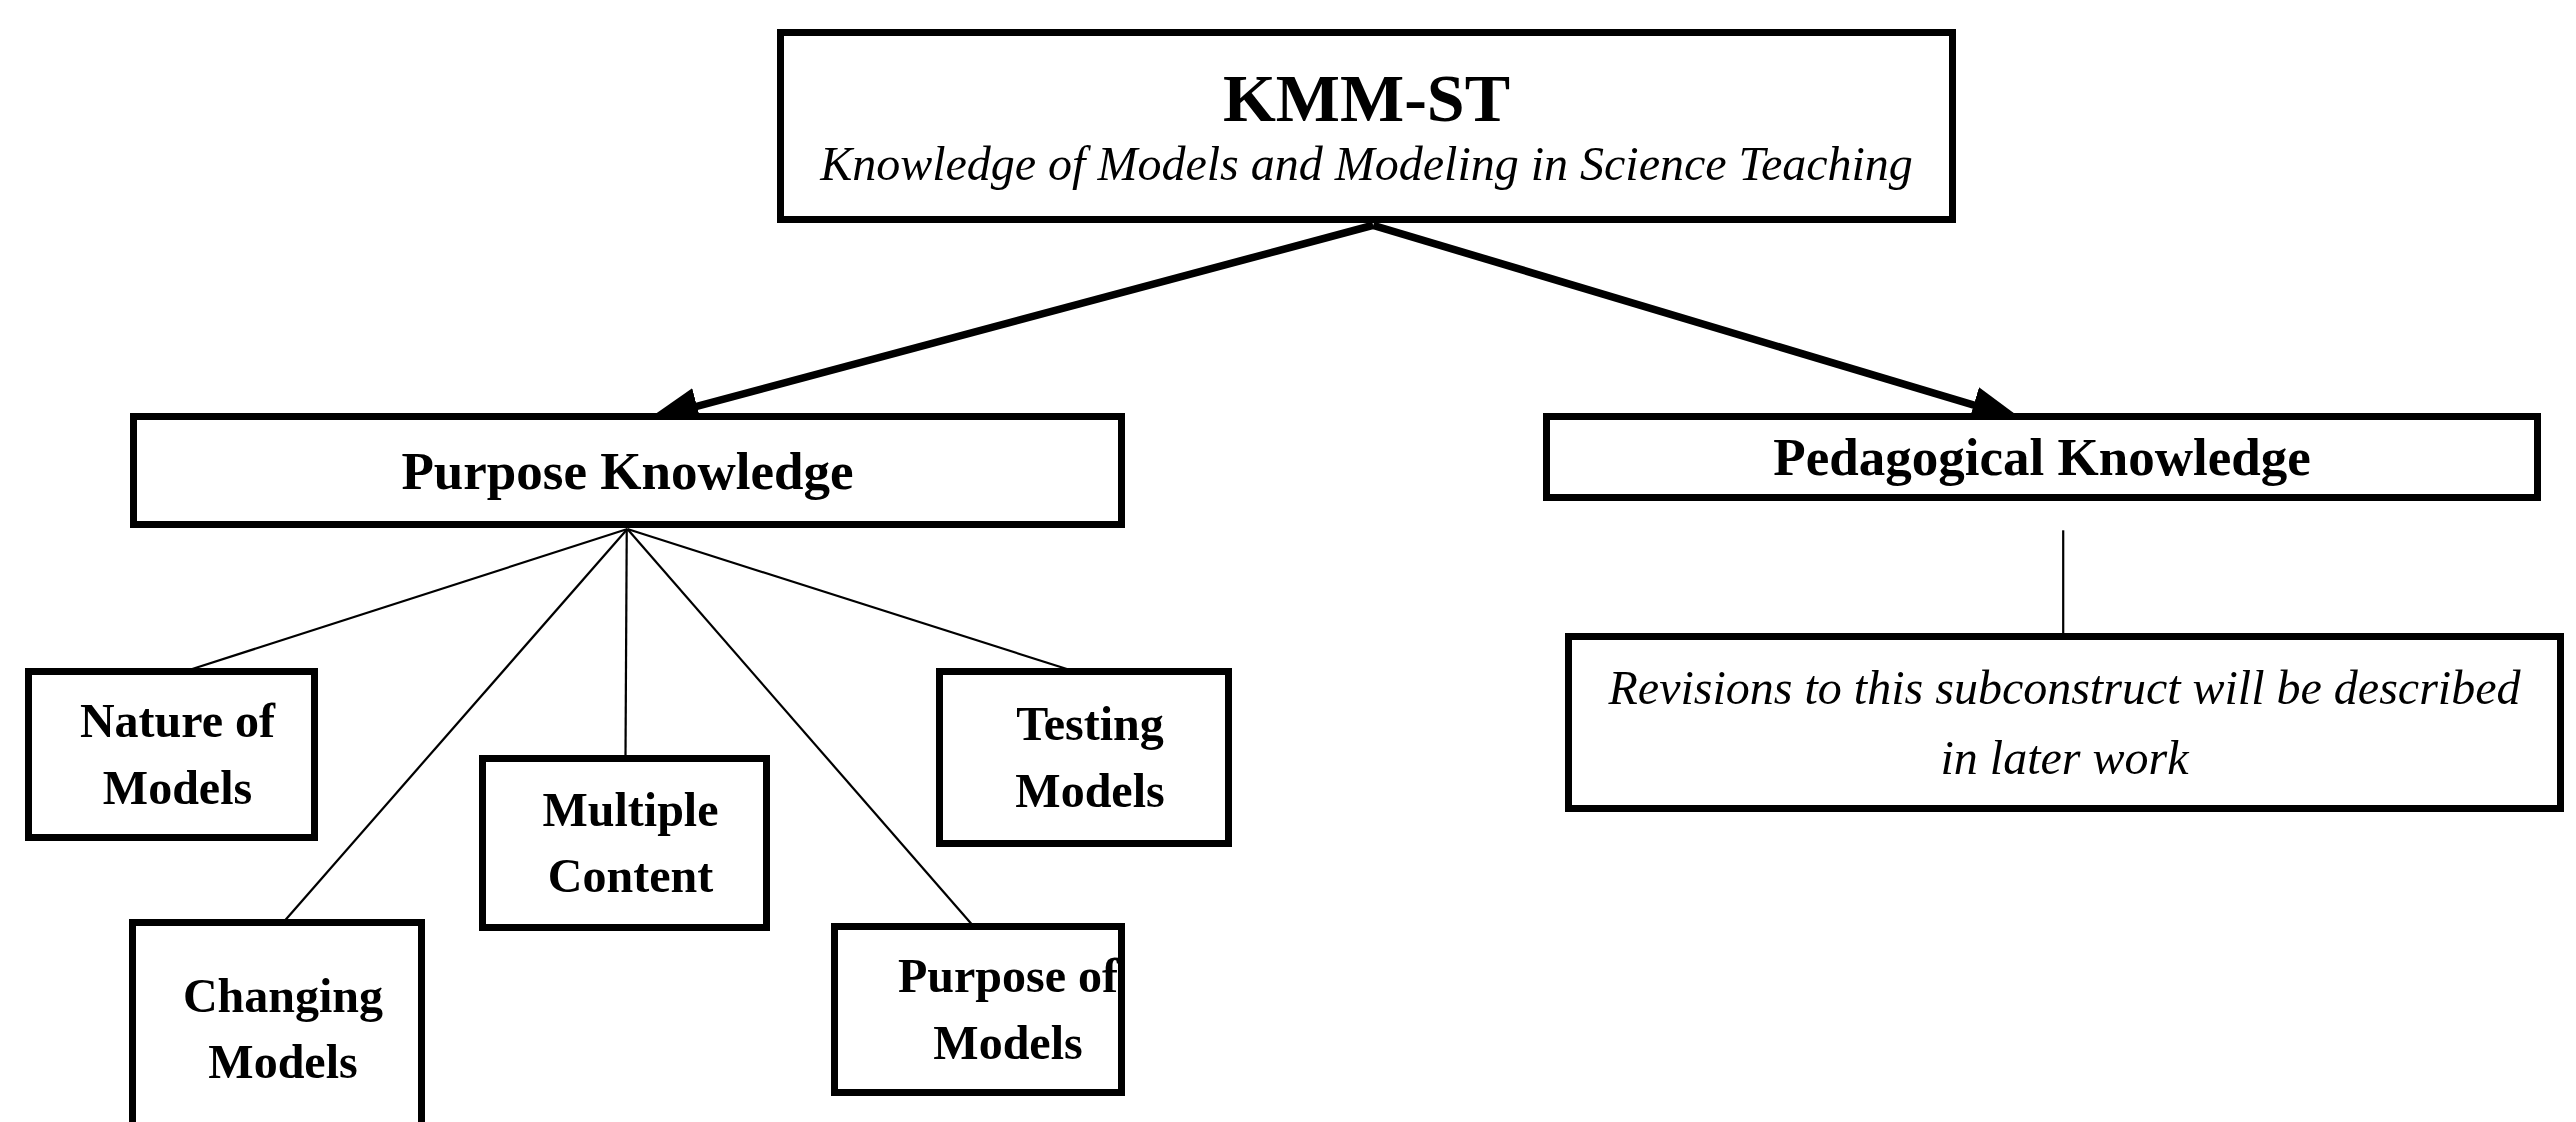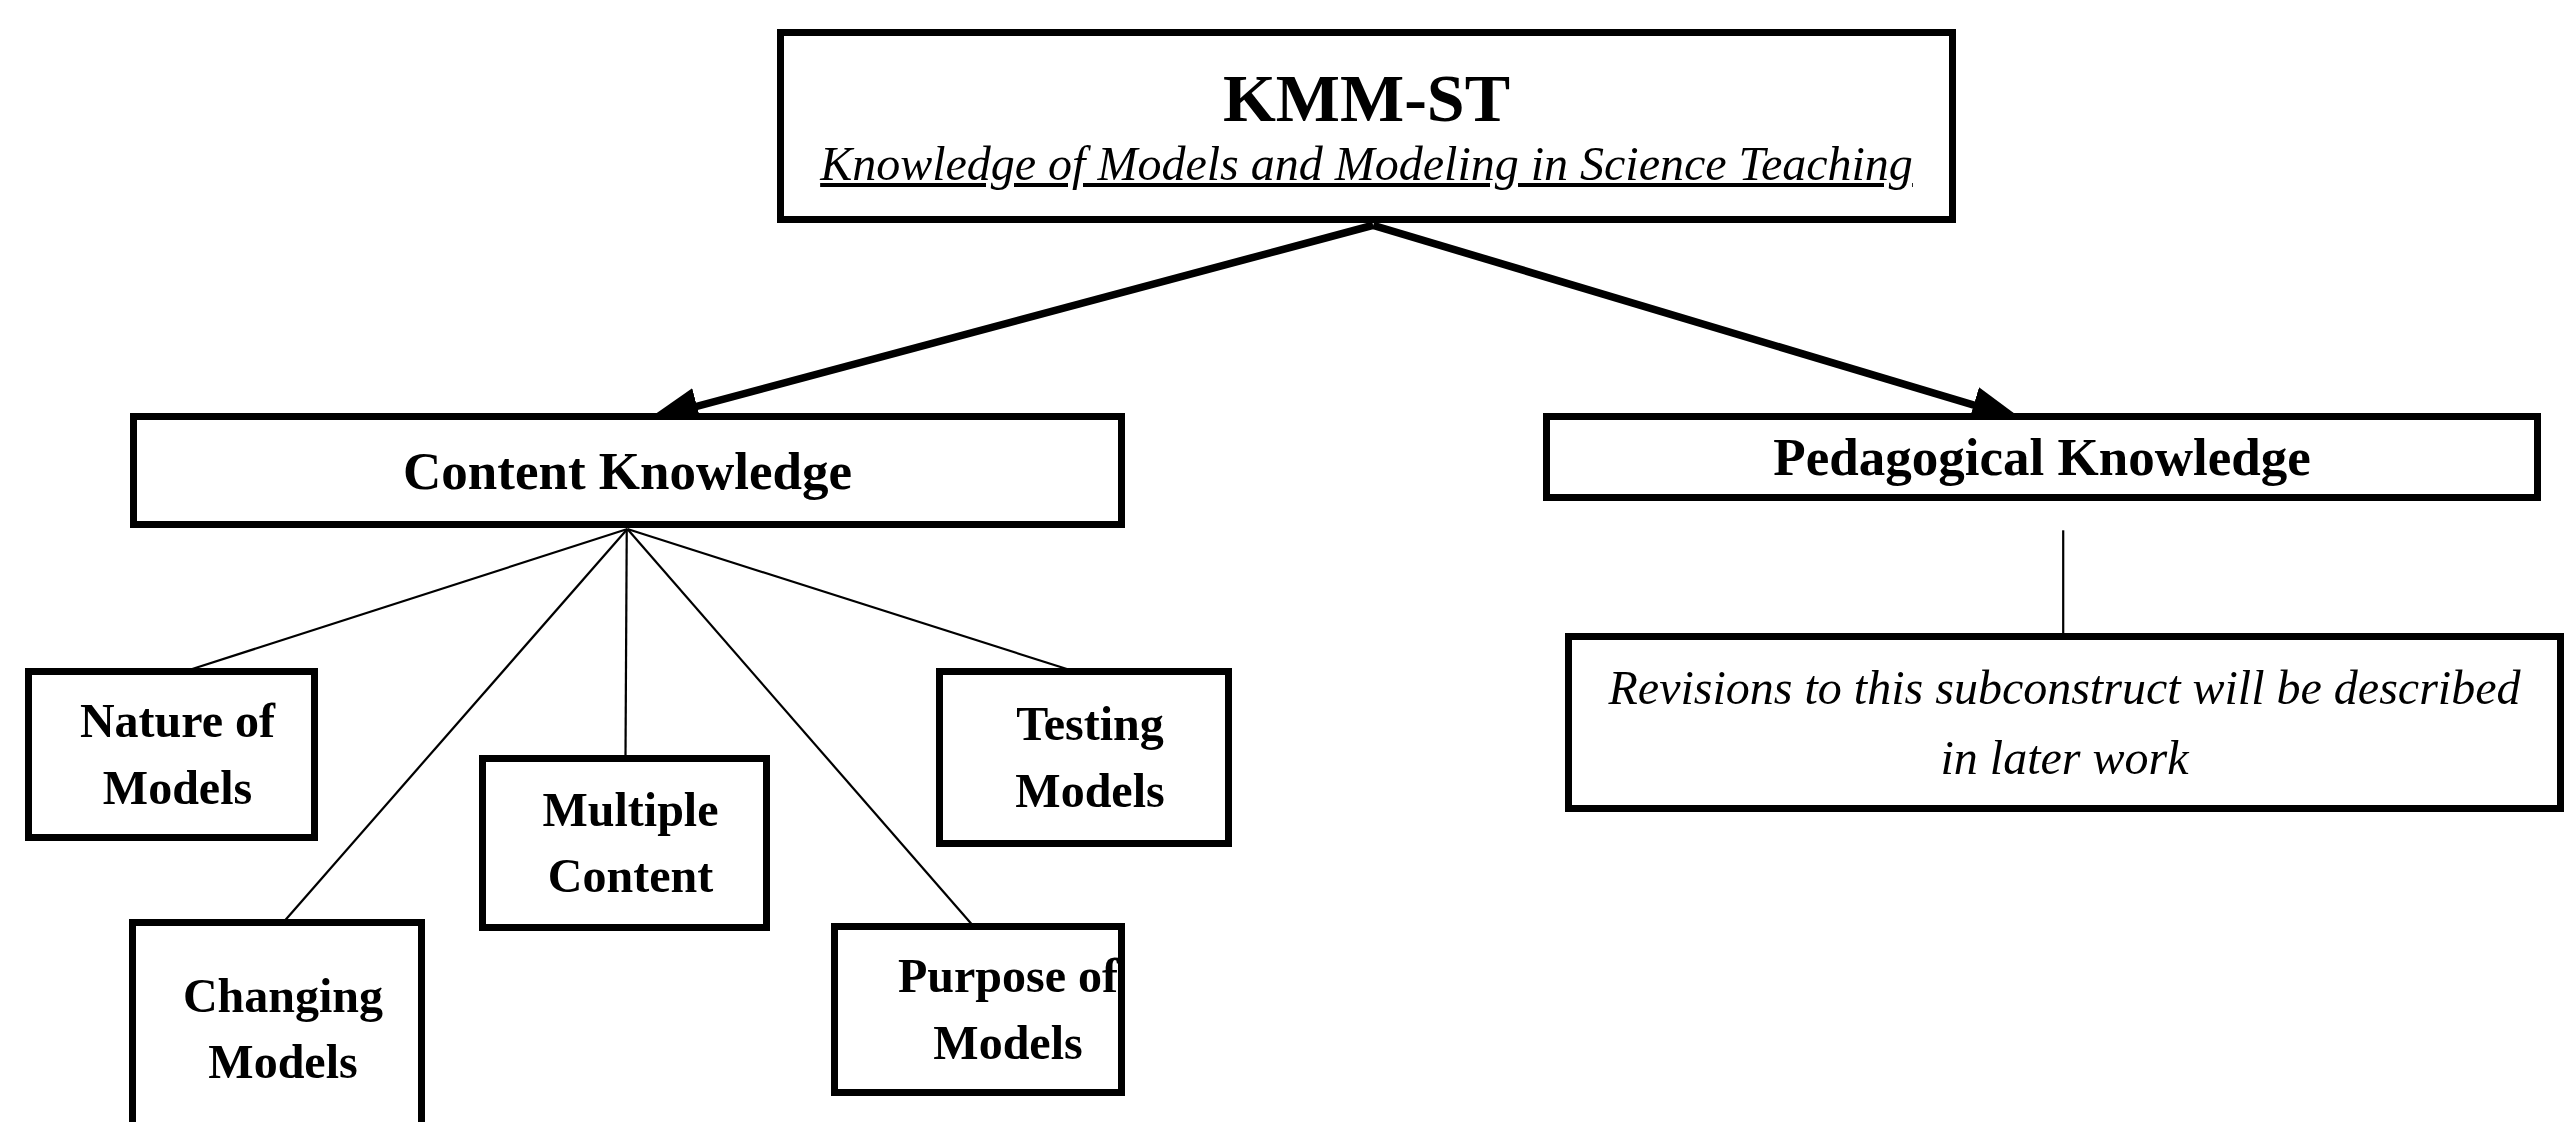--- a/index.html
+++ b/index.html
@@ -32,21 +32,21 @@
     align-items: center;
     justify-content: center;
     text-align: center;
   }
   .root {
     left: 777px; top: 28.5px; width: 1179px; height: 194px;
     flex-direction: column;
     align-items: center;
   }
   .root-title   { font-weight: bold; font-size: 68px; line-height: 1.12; }
-  .root-subtitle{ font-style: italic; font-size: 48px;  line-height: 1.15; text-decoration: underline; }
+  .root-subtitle{ font-style: italic; font-size: 48px;  line-height: 1.15; }
 
   .branch { font-weight: bold; font-size: 53px; }
   .content-box     { left: 130px;  top: 413px; width: 995px; height: 115px; }
   .pedagogical-box { left: 1543px; top: 413px; width: 998px; height: 88px; justify-content: center; }
 
   .child {
     font-weight: bold;
     font-size: 48px;
     line-height: 1.38;
     white-space: pre-line;
@@ -89,21 +89,21 @@
 
     <line class="thin" x1="3259" y1="838" x2="3259" y2="1006"></line>
   </svg>
 
   <div class="box root">
     <div class="root-title">KMM-ST</div>
     <div class="root-subtitle">Knowledge of Models and Modeling in Science Teaching</div>
   </div>
 
   <div class="box branch content-box">
-    <span>Content Knowledge</span>
+    <span>Purpose Knowledge</span>
   </div>
   <div class="box branch pedagogical-box">
     <span>Pedagogical Knowledge</span>
   </div>
 
   <div class="box child nature-box">
     <span>Nature of
 Models</span>
   </div>
   <div class="box child changing-box">

